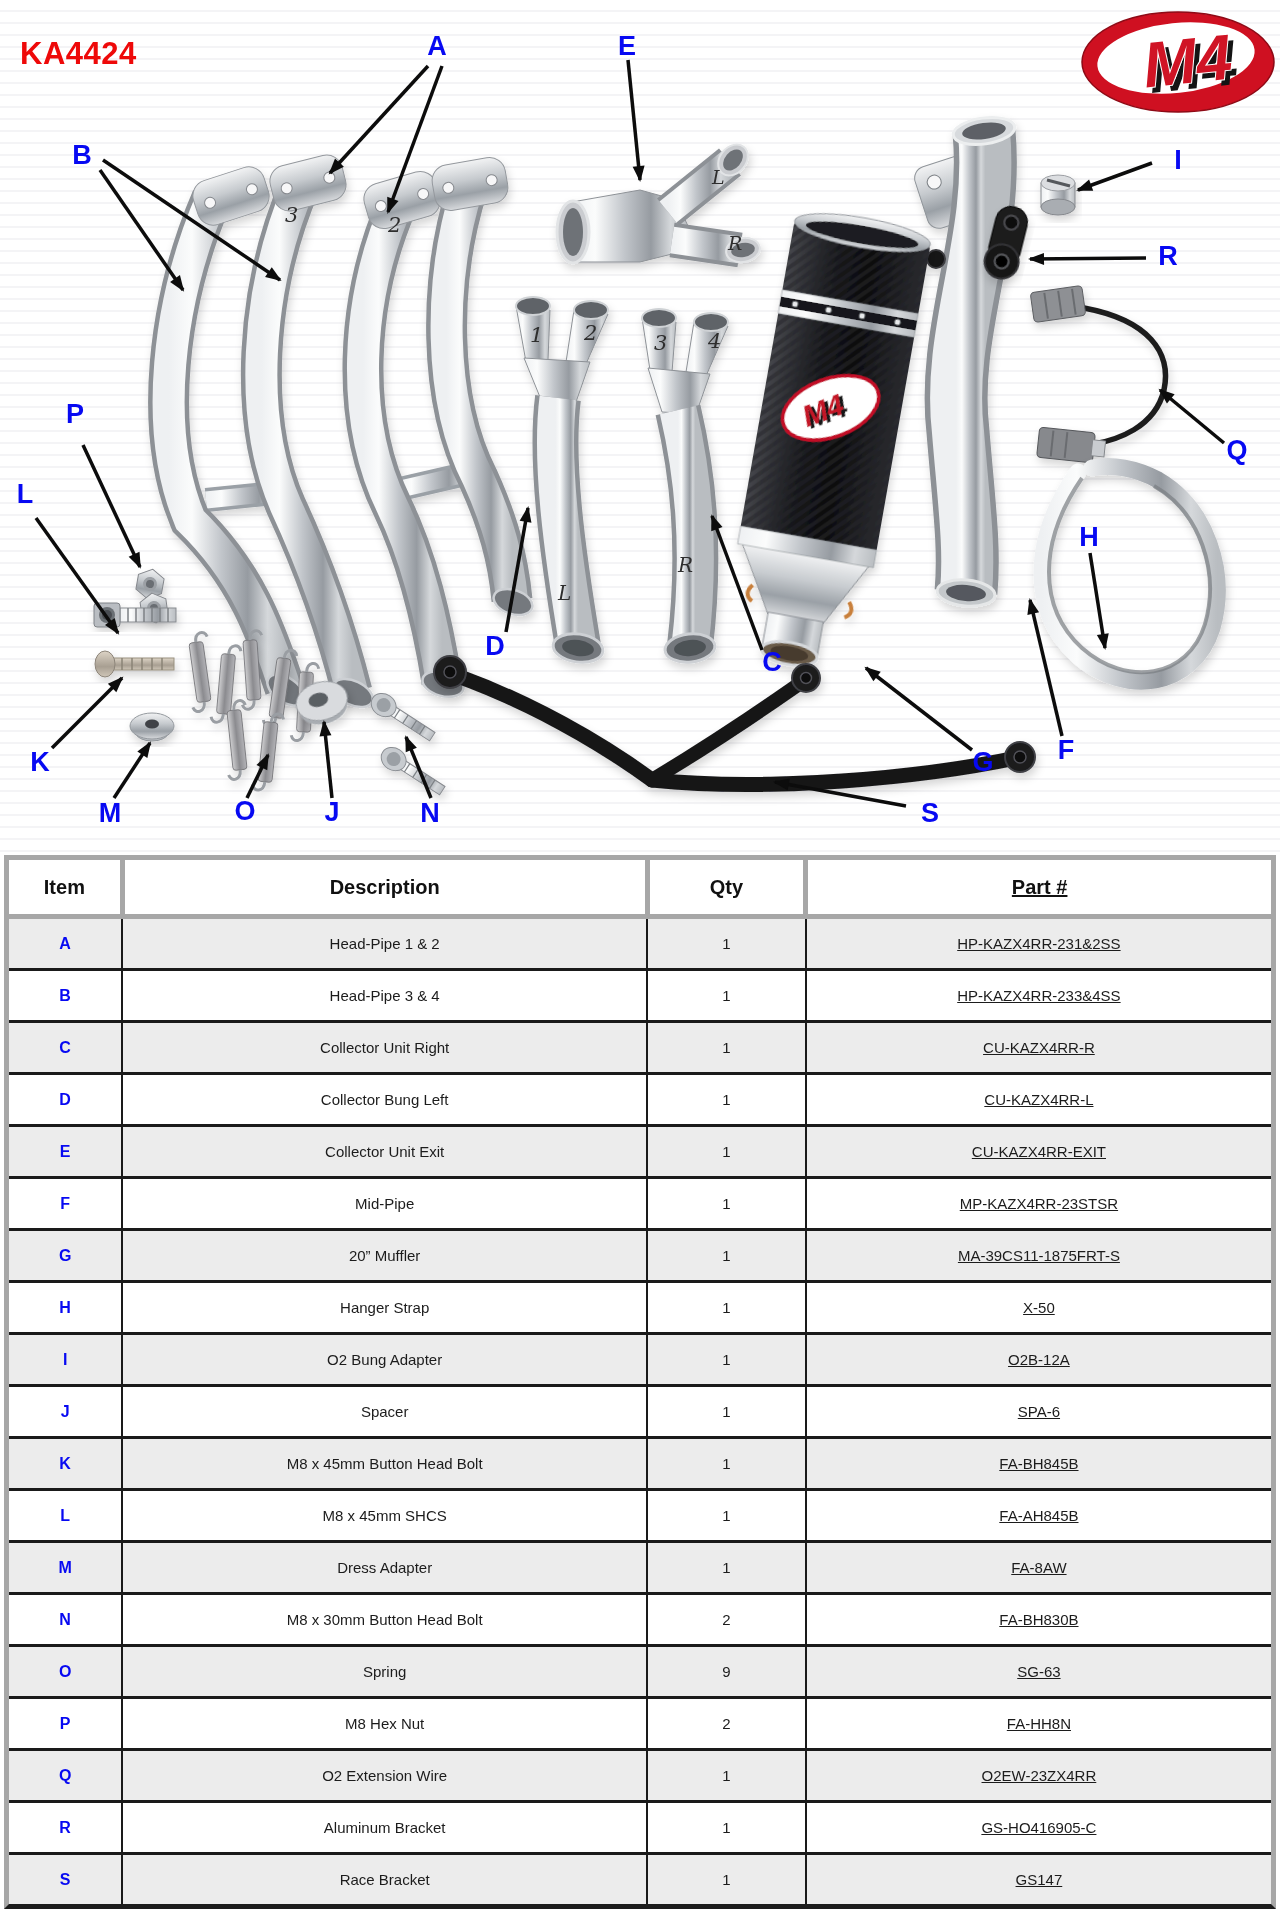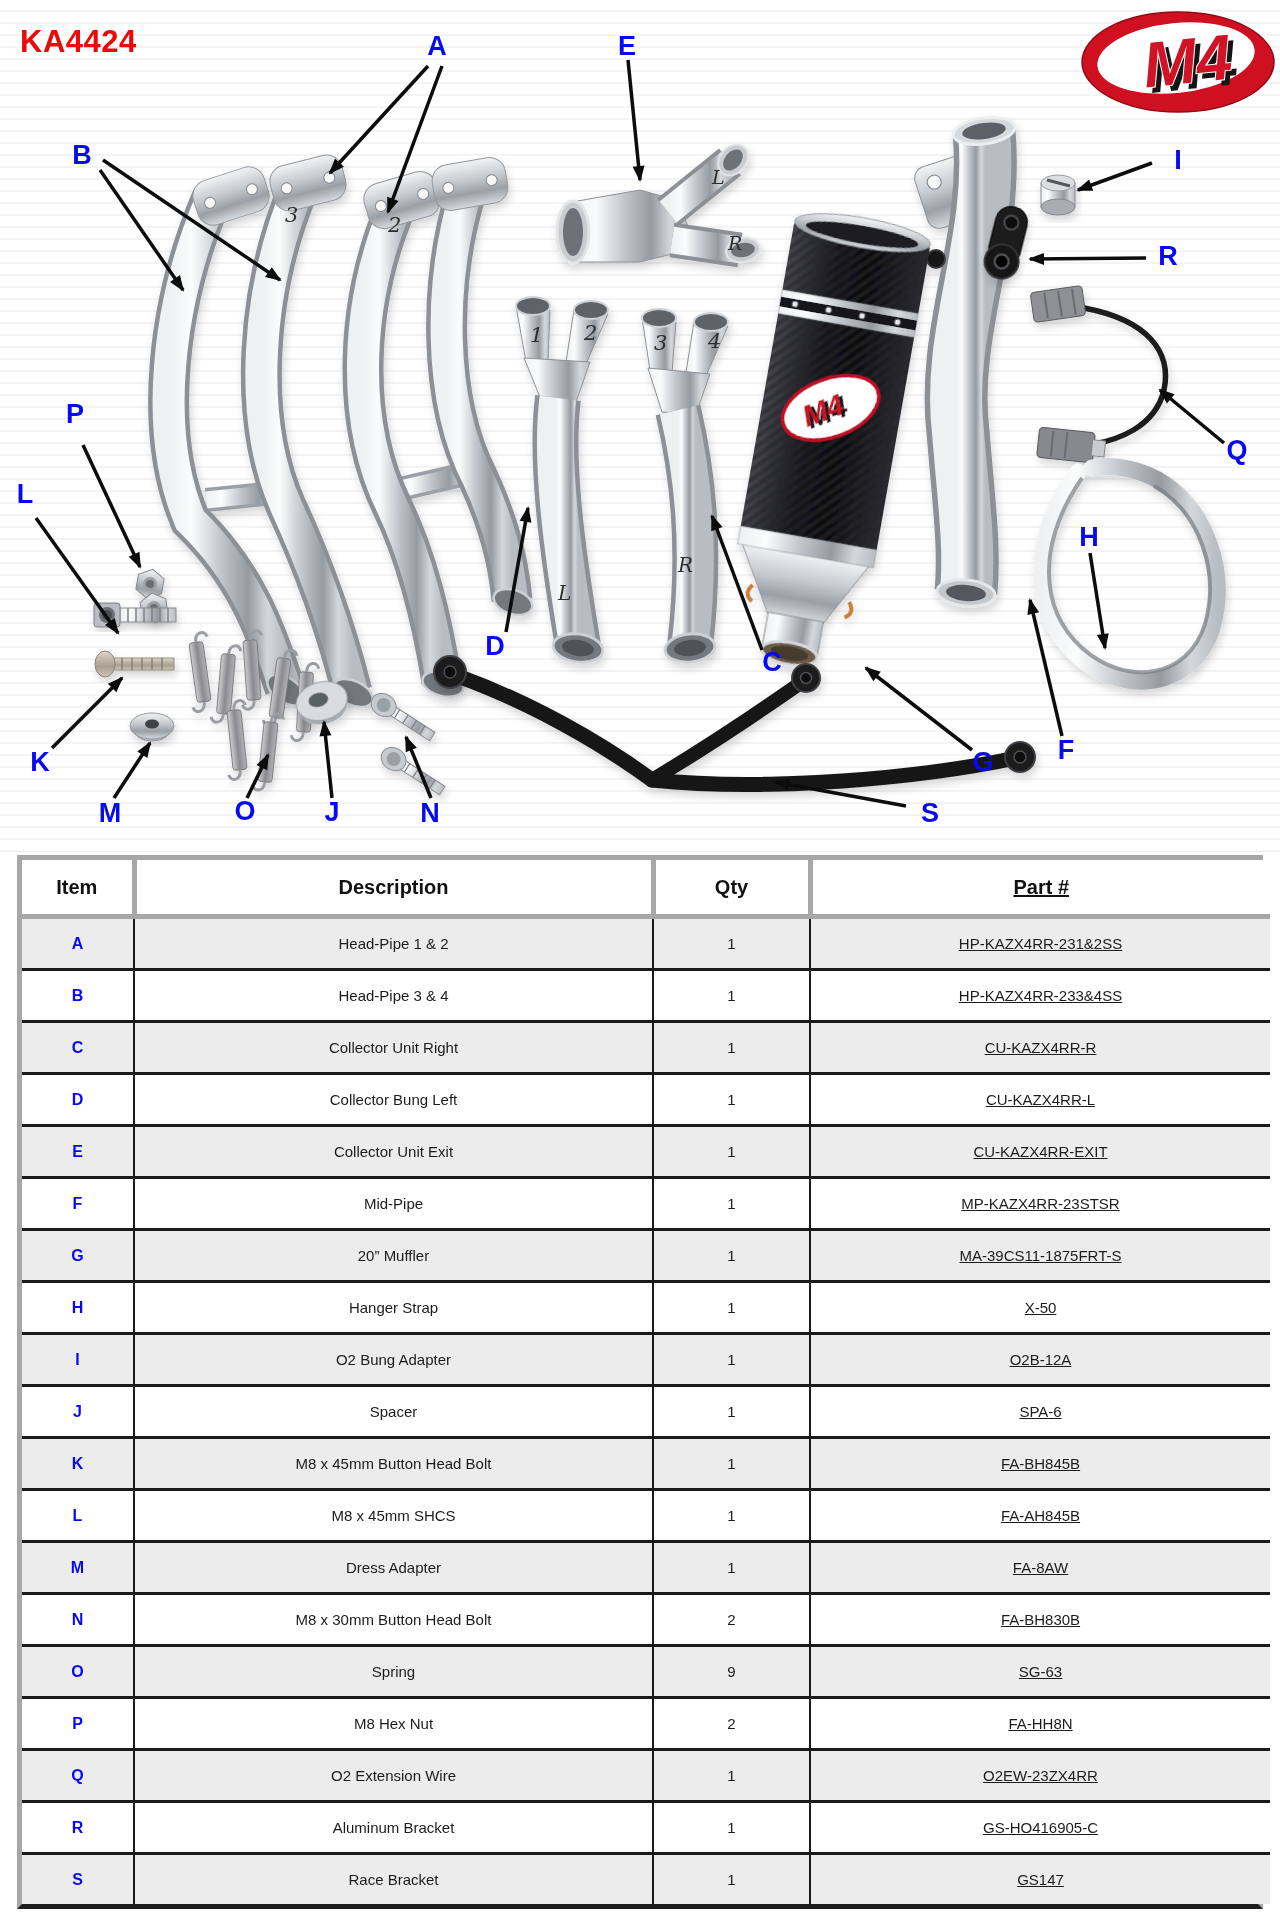--- a/index.html
+++ b/index.html
@@ -7,30 +7,30 @@
     width:1280px;height:1920px;background:#ffffff;
     font-family:"Liberation Sans",sans-serif;position:relative;
   }
   
   .photo{
     position:relative;width:1280px;height:855px;overflow:hidden;
     background:repeating-linear-gradient(180deg,#ffffff 0 10px,#f4f4f6 10px 12px);
   }
   .scene{position:absolute;left:0;top:0;}
   .part-code{
-    position:absolute;left:20px;top:24px;z-index:5;
+    position:absolute;left:20px;top:36px;z-index:5;
     font-size:31px;font-weight:bold;color:#ee0909;letter-spacing:.5px;
   }
   .dlabel{
     position:absolute;z-index:6;transform:translate(-50%,-50%);
     font-size:27px;font-weight:bold;color:#0709f2;line-height:1;
   }
   
   .table-wrap{
-    margin:0 17px;border:5px solid #a7a7a7;border-bottom:5px solid #1c1c1c;
+    margin:0 4px;border:5px solid #a7a7a7;border-bottom:5px solid #1c1c1c;
     background:#ffffff;
   }
   table{width:100%;border-collapse:collapse;table-layout:fixed;}
   th{
     border-right:5px solid #a7a7a7;border-bottom:5px solid #a7a7a7;
     height:52px;font-size:20px;font-weight:bold;color:#111;text-align:center;
     background:#ffffff;
   }
   th:last-child{border-right:none;text-decoration:underline;}
   td{

